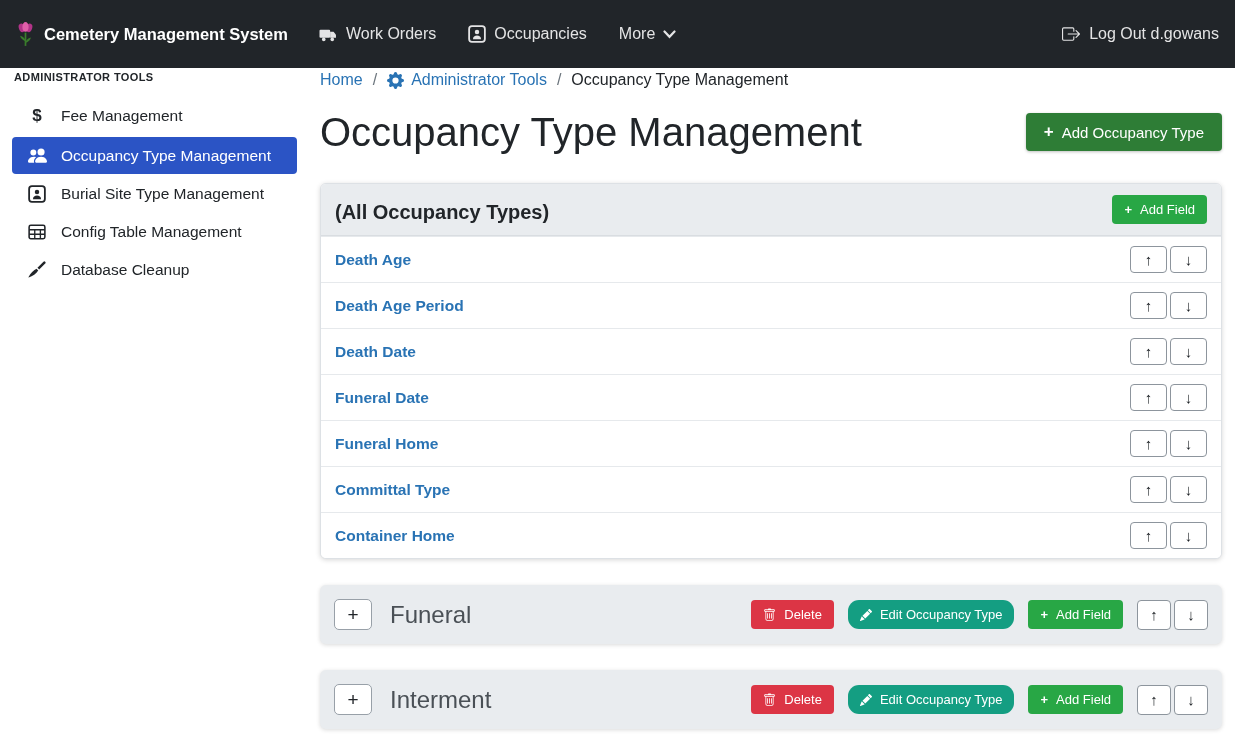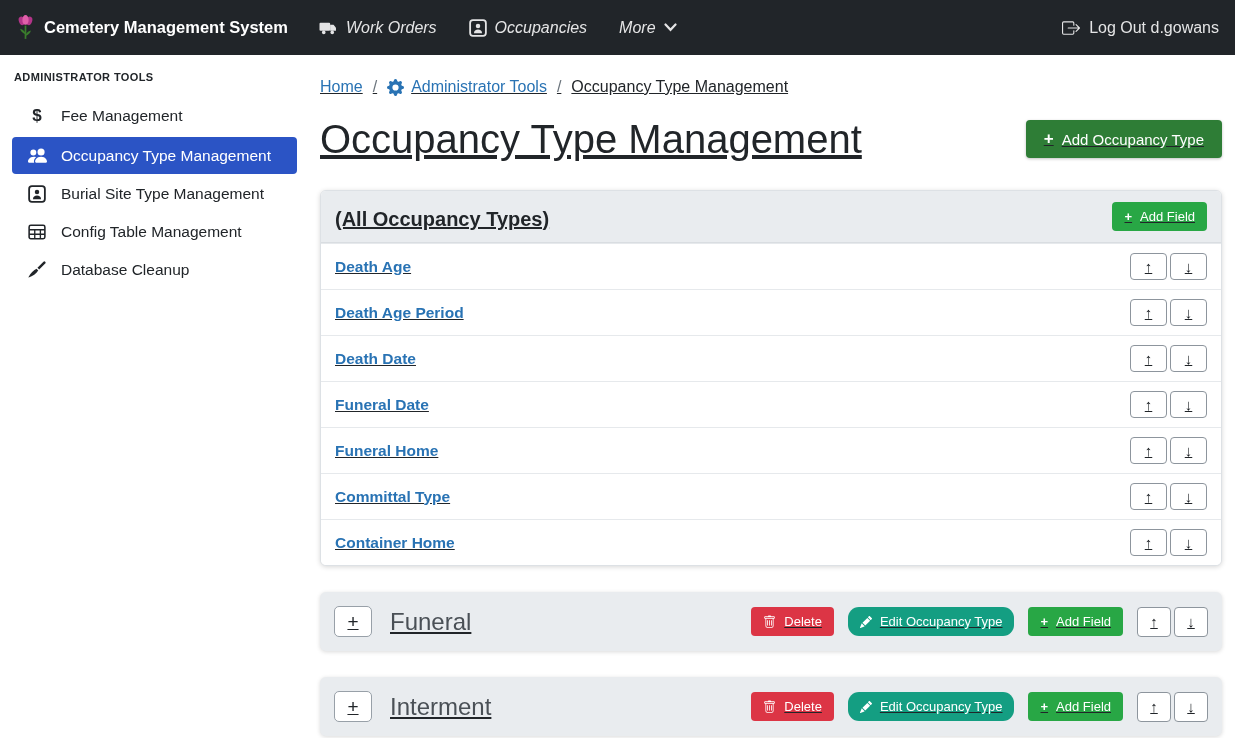--- a/index.html
+++ b/index.html
@@ -3,45 +3,45 @@
 <meta charset="utf-8">
 <style>
   * { box-sizing: border-box; margin: 0; padding: 0; }
   html,body { width:1235px; height:738px; }
   body {
     font-family: "Liberation Sans", sans-serif;
     background:#fff; color:#212529; overflow:hidden; position:relative;
   }
   
   .navbar {
-    height:55px; background:#212529; display:flex; align-items:center;
+    height:68px; background:#212529; display:flex; align-items:center;
     padding:0 16px; color:rgba(255,255,255,.88);
   }
   .brand { display:flex; align-items:center; gap:9px; color:#fff; font-weight:700; font-size:16.5px; cursor:pointer; }
-  .nav-items { display:flex; align-items:center; margin-left:30px; gap:32px;font-style:italic; }
+  .nav-items { display:flex; align-items:center; margin-left:30px; gap:32px; }
   .nav-item { display:flex; align-items:center; gap:8px; font-size:16px; cursor:pointer; color:rgba(255,255,255,.88); }
   .nav-spacer { flex:1; }
   .nav-logout { display:flex; align-items:center; gap:9px; font-size:16px; cursor:pointer; }
   .nav-icon { display:flex; align-items:center; }
   
   .sidebar { position:absolute; left:0; top:55px; width:305px; padding-top:4px; }
   .sidebar-heading {
     padding:12px 14px 12px 14px; font-size:11px; font-weight:700;
     letter-spacing:.4px; text-transform:uppercase; color:#212529;
   }
   .side-item {
     margin:2px 8px 2px 12px; padding:9px 10px 9px 14px; border-radius:4px;
     display:flex; align-items:center; gap:13px; font-size:15.5px; color:#212529; cursor:pointer;
   }
   .side-item .si-icon { width:22px; display:flex; justify-content:center; align-items:center; color:#212529; }
   .side-item.active { background:#2b54c5; color:#fff; }
   .side-item.active .si-icon { color:#fff; }
   .dollar-glyph { font-weight:700; font-size:17px; }
   
-  .main { position:absolute; left:305px; top:68px; right:0; padding:0 13px 0 15px;text-decoration:underline; }
+  .main { position:absolute; left:305px; top:61px; right:0; padding:0 13px 0 15px; }
   .breadcrumb { margin-top:10px; display:flex; align-items:center; gap:10px; font-size:16px; }
   .crumb-link { color:#2973b4; text-decoration:none; display:flex; align-items:center; gap:7px; cursor:pointer; }
   .crumb-sep { color:#6c757d; }
   .crumb-current { color:#212529; }
   .title-row { display:flex; align-items:center; justify-content:space-between; margin-top:18px; }
   .page-title { font-size:40px; font-weight:400; color:#212529; line-height:1.25; }
   .btn { border:none; border-radius:4px; display:inline-flex; align-items:center; gap:8px; cursor:pointer; font-family:inherit; color:#fff; }
   .btn .plus { font-weight:700; }
   .btn-add-type { background:#2e7d36; font-size:15px; padding:9px 18px; box-shadow:0 1px 3px rgba(0,0,0,.25); }
   .btn-add-type .plus { font-size:17px; }

